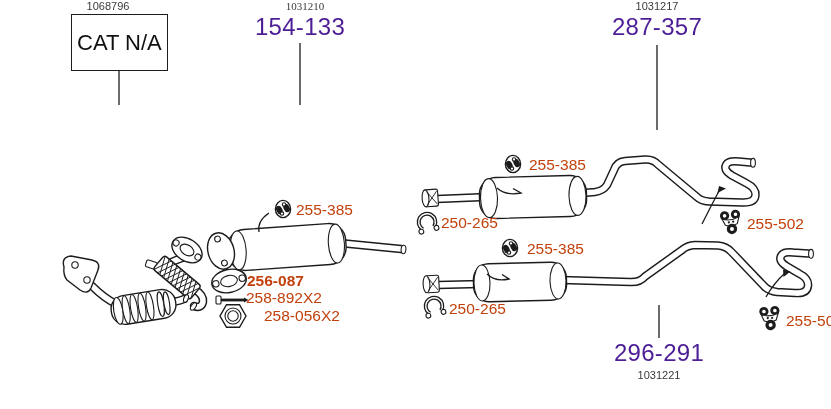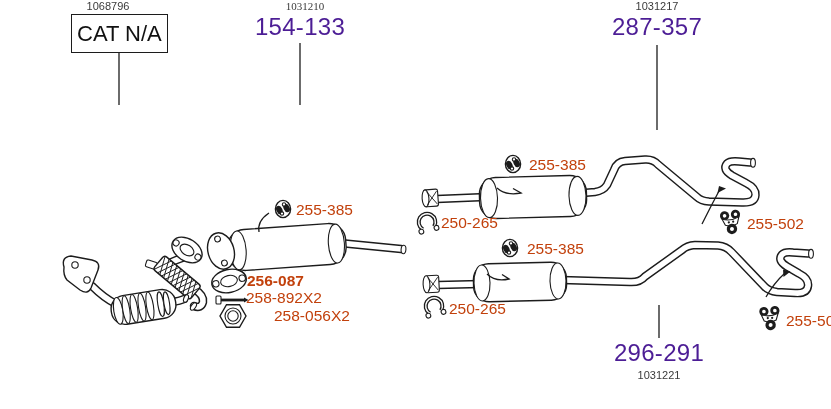--- a/index.html
+++ b/index.html
@@ -2,21 +2,21 @@
 <html><head>
 <meta charset="utf-8">
 <style>
   html,body{margin:0;padding:0;background:#fff;}
   .stage{position:relative;width:831px;height:409px;background:#fff;overflow:hidden;
          font-family:"Liberation Sans",sans-serif;}
   .stage svg{position:absolute;left:0;top:0;}
   .ref{position:absolute;font-size:11px;line-height:1.1;color:#3a3a3a;text-align:center;white-space:nowrap;}
   .big{position:absolute;font-size:24px;line-height:1;color:#4c1d95;text-align:center;white-space:nowrap;letter-spacing:.3px;}
   .part{position:absolute;font-size:15.5px;line-height:1;color:#c2410c;white-space:nowrap;}
-  .boxed{position:absolute;border:1.6px solid #1c1c1c;background:#fff;padding:7px 5px;
+  .boxed{position:absolute;border:1.6px solid #1c1c1c;background:#fff;padding:16px 5px;
          font-size:22px;line-height:1.05;color:#111;white-space:nowrap;}
   .sysbox{position:absolute;border:1.6px solid #1c1c1c;background:#fff;padding:1px 6px;
          font-size:20px;line-height:1.05;color:#111;white-space:nowrap;letter-spacing:.4px;}
   .shape{fill:#fff;stroke:#1c1c1c;stroke-width:1.4;}
   .thin{fill:#fff;stroke:#1c1c1c;stroke-width:1.1;}
   .dark{fill:#1c1c1c;stroke:none;}
   .ln{fill:none;stroke:#1c1c1c;stroke-width:1.3;}
   .lnthin{fill:none;stroke:#1c1c1c;stroke-width:0.9;}
   .po{fill:none;stroke:#1c1c1c;stroke-width:8.5;stroke-linecap:round;stroke-linejoin:round;}
   .pi{fill:none;stroke:#fff;stroke-width:5.6;stroke-linecap:round;stroke-linejoin:round;}
@@ -213,21 +213,21 @@
   <div class="ref" style="left:612px;top:369px;width:94px;">1031221</div>
 
   <div class="boxed" style="left:71px;top:14px;">CAT N/A</div>
   <div class="big" style="left:252px;top:15px;width:96px;">154-133</div>
   <div class="big" style="left:609px;top:15px;width:96px;">287-357</div>
   <div class="big" style="left:611px;top:341px;width:96px;">296-291</div>
 
   <div class="part" style="left:296px;top:202px;">255-385</div>
   <div class="part" style="left:247px;top:273px;font-weight:bold;">256-087</div>
   <div class="part" style="left:246px;top:290px;">258-892X2</div>
-  <div class="part" style="left:246px;top:308px;padding-left:28px;">258-056X2</div>
+  <div class="part" style="left:236px;top:308px;padding-left:28px;">258-056X2</div>
   <div class="part" style="left:529px;top:157px;">255-385</div>
   <div class="part" style="left:441px;top:215px;">250-265</div>
   <div class="part" style="left:747px;top:216px;">255-502</div>
   <div class="part" style="left:527px;top:241px;">255-385</div>
   <div class="part" style="left:449px;top:301px;">250-265</div>
   <div class="part" style="left:786px;top:313px;">255-502</div>
 
 </div>
 
 </body></html>

